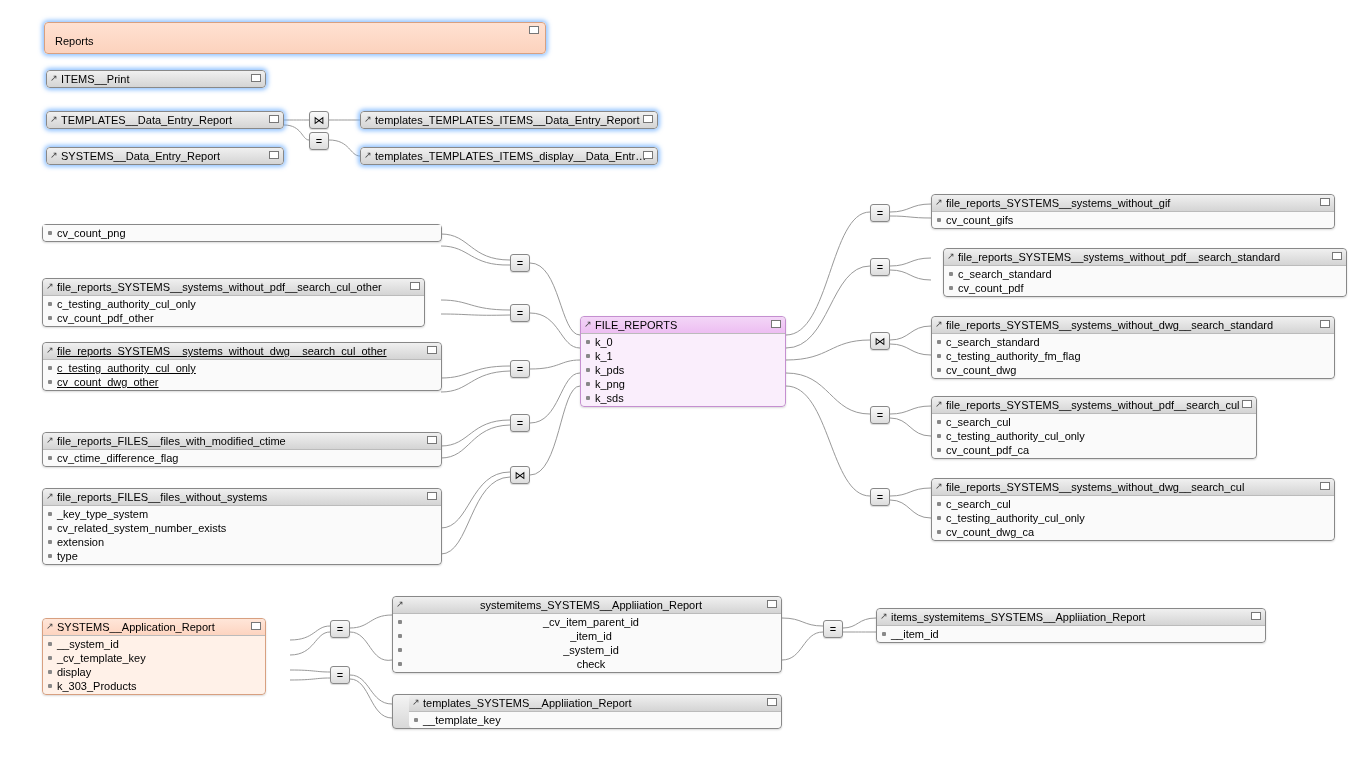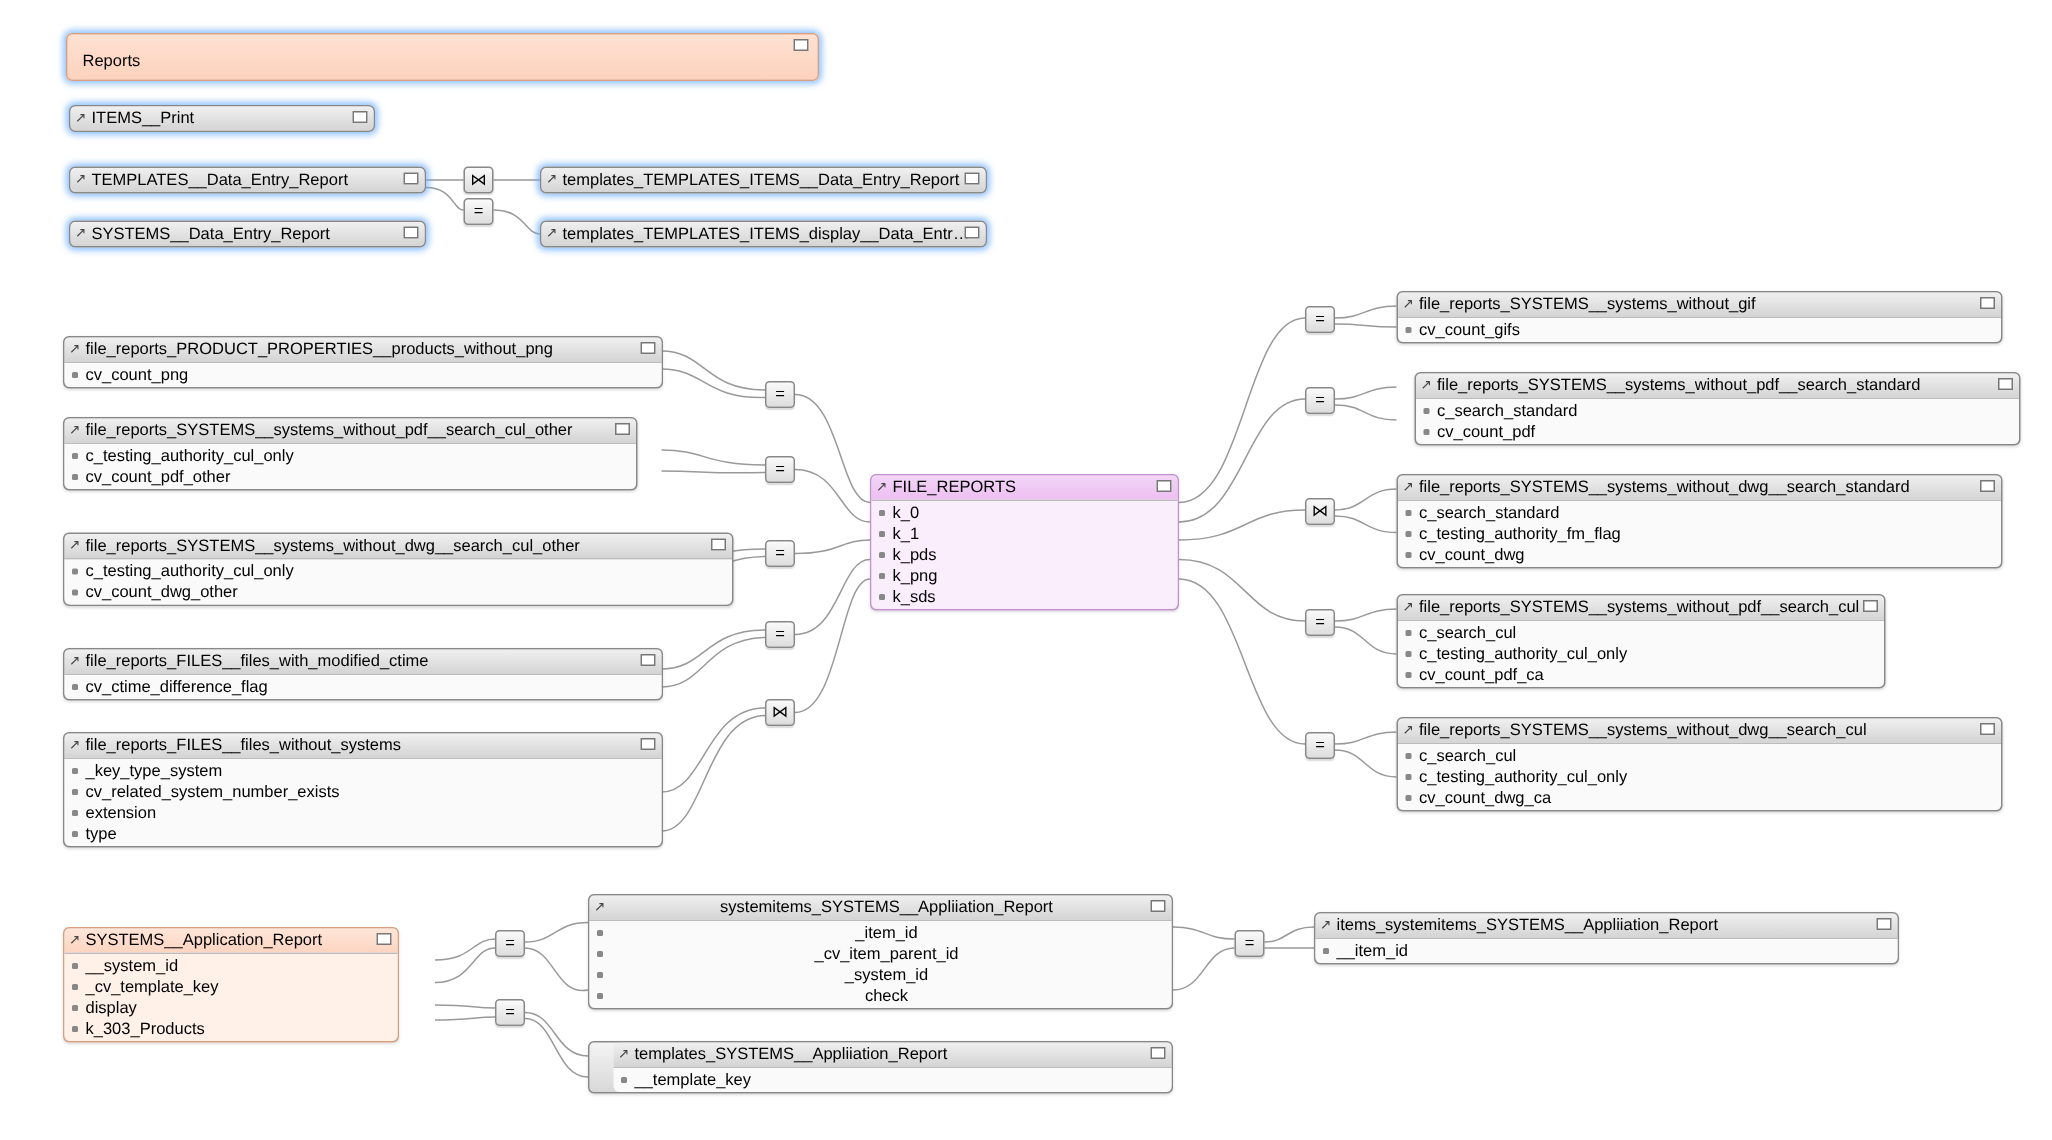--- a/index.html
+++ b/index.html
@@ -129,53 +129,52 @@
   <path d="M782 660 C803 660 803 632 823 632"></path>
   <path d="M843 628 C858 628 858 618 876 618"></path>
   <path d="M843 632 C858 632 858 632 876 632"></path>
 </svg>
 
 <div class="reports-box" style="left:44px; top:22px; width:502px; height:32px;">
   <span>Reports</span>
   <span class="collapse-icon"></span>
 </div>
 
-<div class="node glow-blue no-body" style="left:46px; top:70px; width:204px;">
+<div class="node glow-blue no-body" style="left:46px; top:70px; width:220px;">
   <div class="node-header"><span>ITEMS__Print</span><span class="collapse-icon"></span></div>
 </div>
 <div class="node glow-blue no-body" style="left:46px; top:111px; width:238px;">
   <div class="node-header"><span>TEMPLATES__Data_Entry_Report</span><span class="collapse-icon"></span></div>
 </div>
 <div class="node glow-blue no-body" style="left:46px; top:147px; width:238px;">
   <div class="node-header"><span>SYSTEMS__Data_Entry_Report</span><span class="collapse-icon"></span></div>
 </div>
 <div class="node glow-blue no-body" style="left:360px; top:111px; width:298px;">
   <div class="node-header"><span>templates_TEMPLATES_ITEMS__Data_Entry_Report</span><span class="collapse-icon"></span></div>
 </div>
 <div class="node glow-blue no-body" style="left:360px; top:147px; width:298px;">
   <div class="node-header"><span>templates_TEMPLATES_ITEMS_display__Data_Entry_R…</span><span class="collapse-icon"></span></div>
 </div>
 
 <div class="op-box" style="left:309px; top:111px;"><span>⋈</span></div>
 <div class="op-box" style="left:309px; top:132px;"><span>=</span></div>
 
 <div class="node" style="left:42px; top:224px; width:400px;">
-  <div class="node-header"><span>file_reports_PRODUCT_PROPERTIES__products_without_png</span><span class="collapse-icon"></span></div>
   <div class="node-body">
     <div class="node-field">cv_count_png</div>
   </div>
 </div>
 <div class="node" style="left:42px; top:278px; width:383px;">
   <div class="node-header"><span>file_reports_SYSTEMS__systems_without_pdf__search_cul_other</span><span class="collapse-icon"></span></div>
   <div class="node-body">
     <div class="node-field">c_testing_authority_cul_only</div>
     <div class="node-field">cv_count_pdf_other</div>
   </div>
 </div>
-<div class="node" style="left:42px; top:355px; width:447px;">
+<div class="node" style="left:42px; top:342px; width:400px;text-decoration:underline;">
   <div class="node-header"><span>file_reports_SYSTEMS__systems_without_dwg__search_cul_other</span><span class="collapse-icon"></span></div>
   <div class="node-body">
     <div class="node-field">c_testing_authority_cul_only</div>
     <div class="node-field">cv_count_dwg_other</div>
   </div>
 </div>
 <div class="node" style="left:42px; top:432px; width:400px;">
   <div class="node-header"><span>file_reports_FILES__files_with_modified_ctime</span><span class="collapse-icon"></span></div>
   <div class="node-body">
     <div class="node-field">cv_ctime_difference_flag</div>
@@ -260,22 +259,22 @@
     <div class="node-field">display</div>
     <div class="node-field">k_303_Products</div>
   </div>
 </div>
 <div class="op-box" style="left:330px; top:620px;"><span>=</span></div>
 <div class="op-box" style="left:330px; top:666px;"><span>=</span></div>
 
 <div class="node" style="left:392px; top:596px; width:390px;text-align:center;">
   <div class="node-header"><span>systemitems_SYSTEMS__Appliiation_Report</span><span class="collapse-icon"></span></div>
   <div class="node-body">
+    <div class="node-field">_cv_item_parent_id</div>
     <div class="node-field">_item_id</div>
-    <div class="node-field">_cv_item_parent_id</div>
     <div class="node-field">_system_id</div>
     <div class="node-field">check</div>
   </div>
 </div>
 <div class="node" style="left:392px; top:694px; width:390px;padding-left:16px;">
   <div class="node-header"><span>templates_SYSTEMS__Appliiation_Report</span><span class="collapse-icon"></span></div>
   <div class="node-body">
     <div class="node-field">__template_key</div>
   </div>
 </div>

